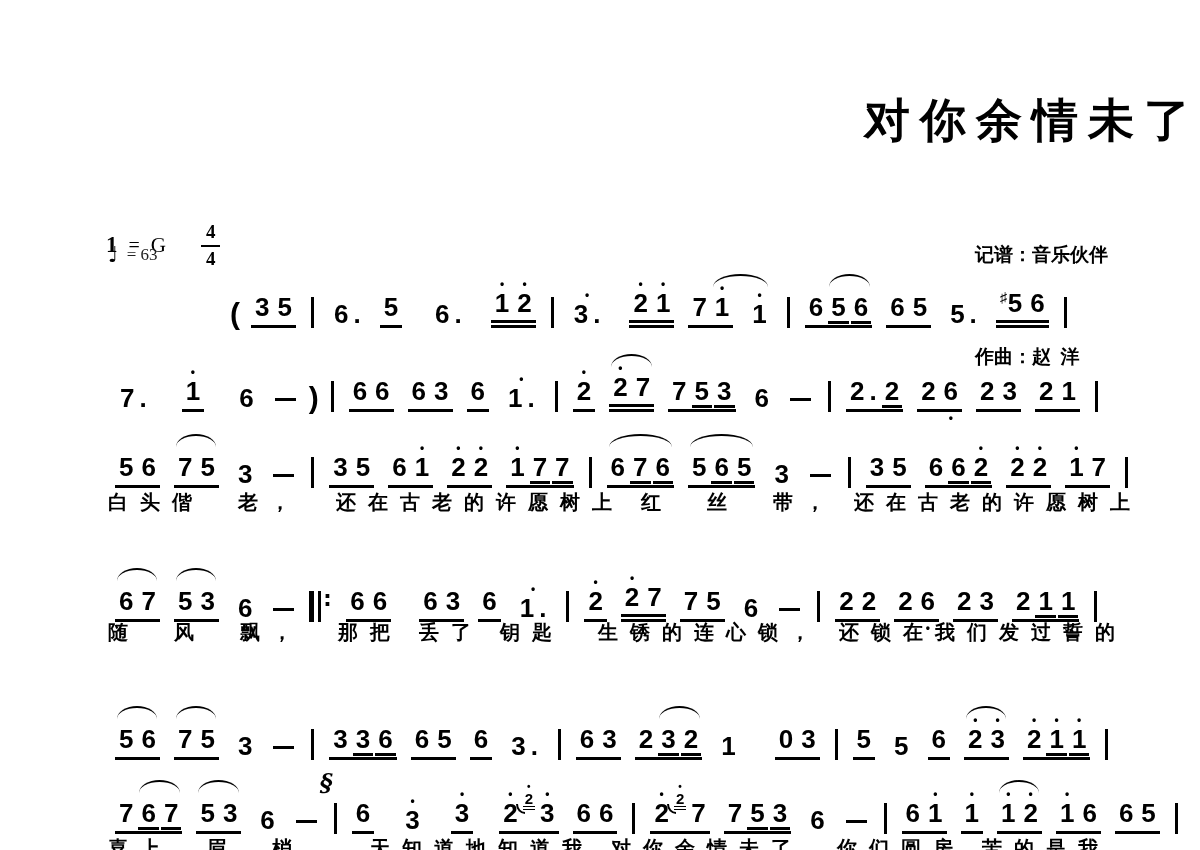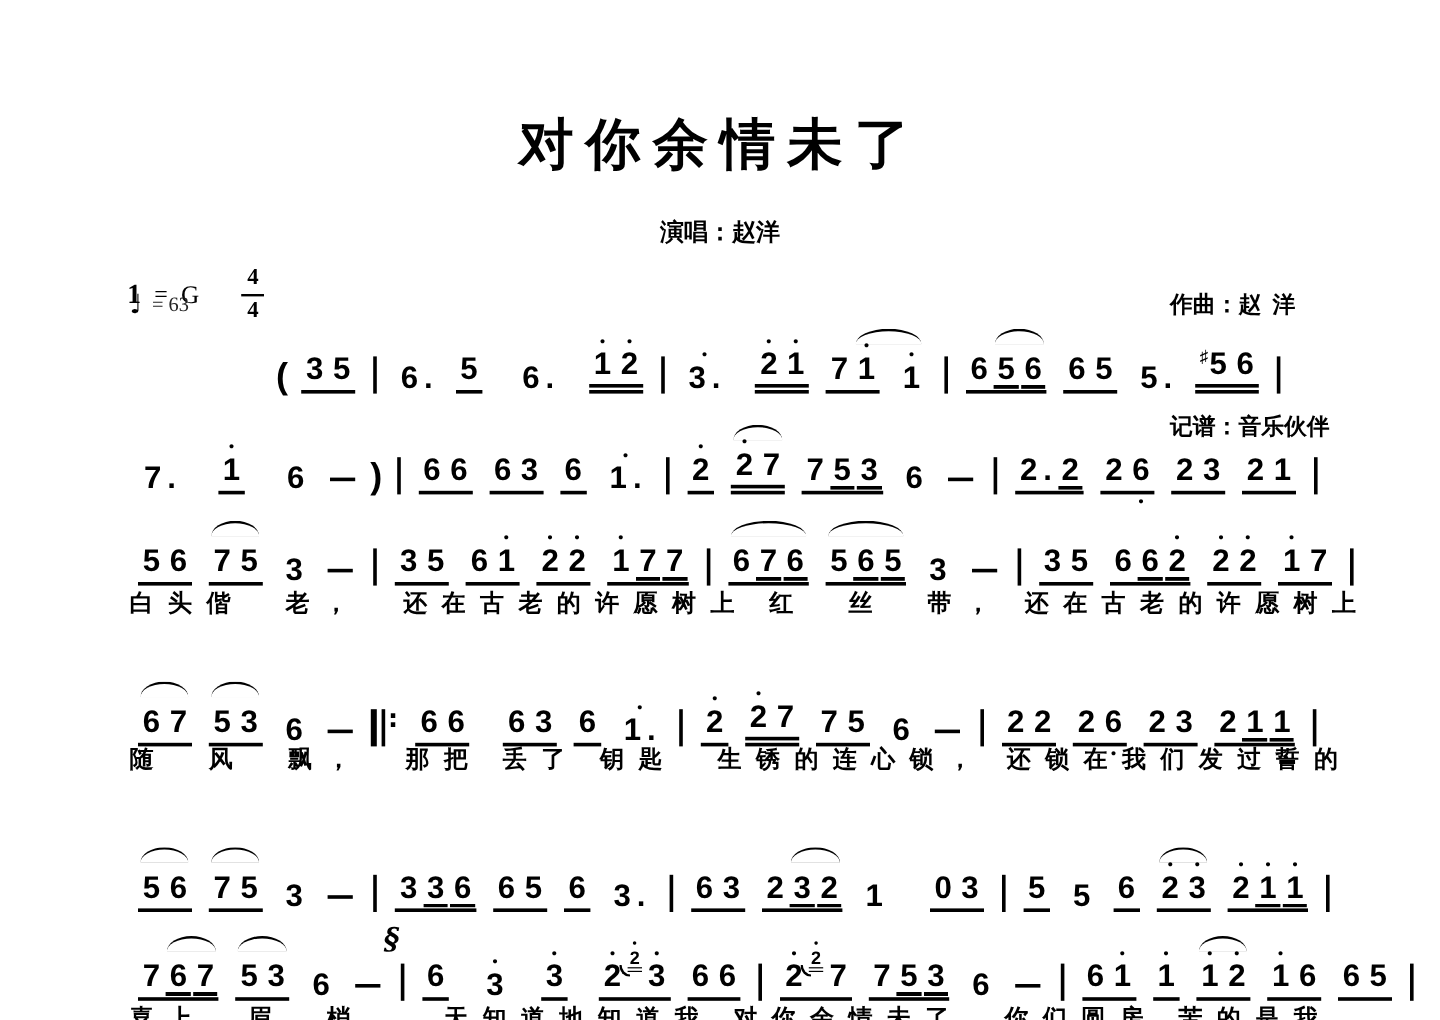--- a/index.html
+++ b/index.html
@@ -1,20 +1,20 @@
 <!DOCTYPE html>
 <html><head>
 <meta charset="utf-8">
 <style>
   html,body{margin:0;padding:0;background:#fff;}
   .sheet{position:relative;width:1200px;height:850px;background:#ffffff;color:#000;
          overflow:hidden;font-family:"Liberation Serif","DejaVu Serif",serif;}
   .sheet *{box-sizing:border-box;}
 
-  .title{position:absolute;top:90px;left:0;width:100%;text-align:center;
+  .title{position:absolute;top:90px;left:0;width:100%;text-align:right;
          font-size:46px;font-weight:bold;letter-spacing:10px;
          font-family:"DejaVu Serif","Liberation Serif",serif;}
   .singer{position:absolute;top:180px;left:0;width:100%;text-align:center;
           font-size:20px;font-weight:bold;}
   .credits{position:absolute;top:170px;right:92px;font-size:19px;font-weight:bold;
            line-height:34px;white-space:pre;text-align:left;}
 
   .keyrow{position:absolute;top:196px;left:106px;font-size:20px;margin-top:28px;}
   .k1{font-weight:bold;font-size:23px;}
   .keq{margin:0 6px;}
@@ -63,24 +63,23 @@
   .gtie{position:absolute;left:-7px;bottom:-8px;width:9px;height:10px;
         border-left:2px solid #000;border-bottom:2px solid #000;border-bottom-left-radius:100% 100%;}
   .lyrics{margin-top:1px;font-size:20px;font-weight:bold;letter-spacing:12px;white-space:pre;
           font-family:"Liberation Serif","DejaVu Serif",serif;}
 </style>
 </head>
 <body>
 
 <div class="sheet">
   <div class="title">对你余情未了</div>
-  <div class="singer">演唱：赵洋</div>
   <div class="credits">
+    <div>记谱：音乐伙伴</div>
     <div>作曲：赵  洋</div>
-    <div>记谱：音乐伙伴</div>
   </div>
   <div class="keyrow">
     <span class="k1">1</span>
     <span class="keq">=</span>
     <span class="kg">G</span>
     <span class="frac">
       <span class="ft">4</span>
       <span class="fb">4</span>
     </span>
   </div>

